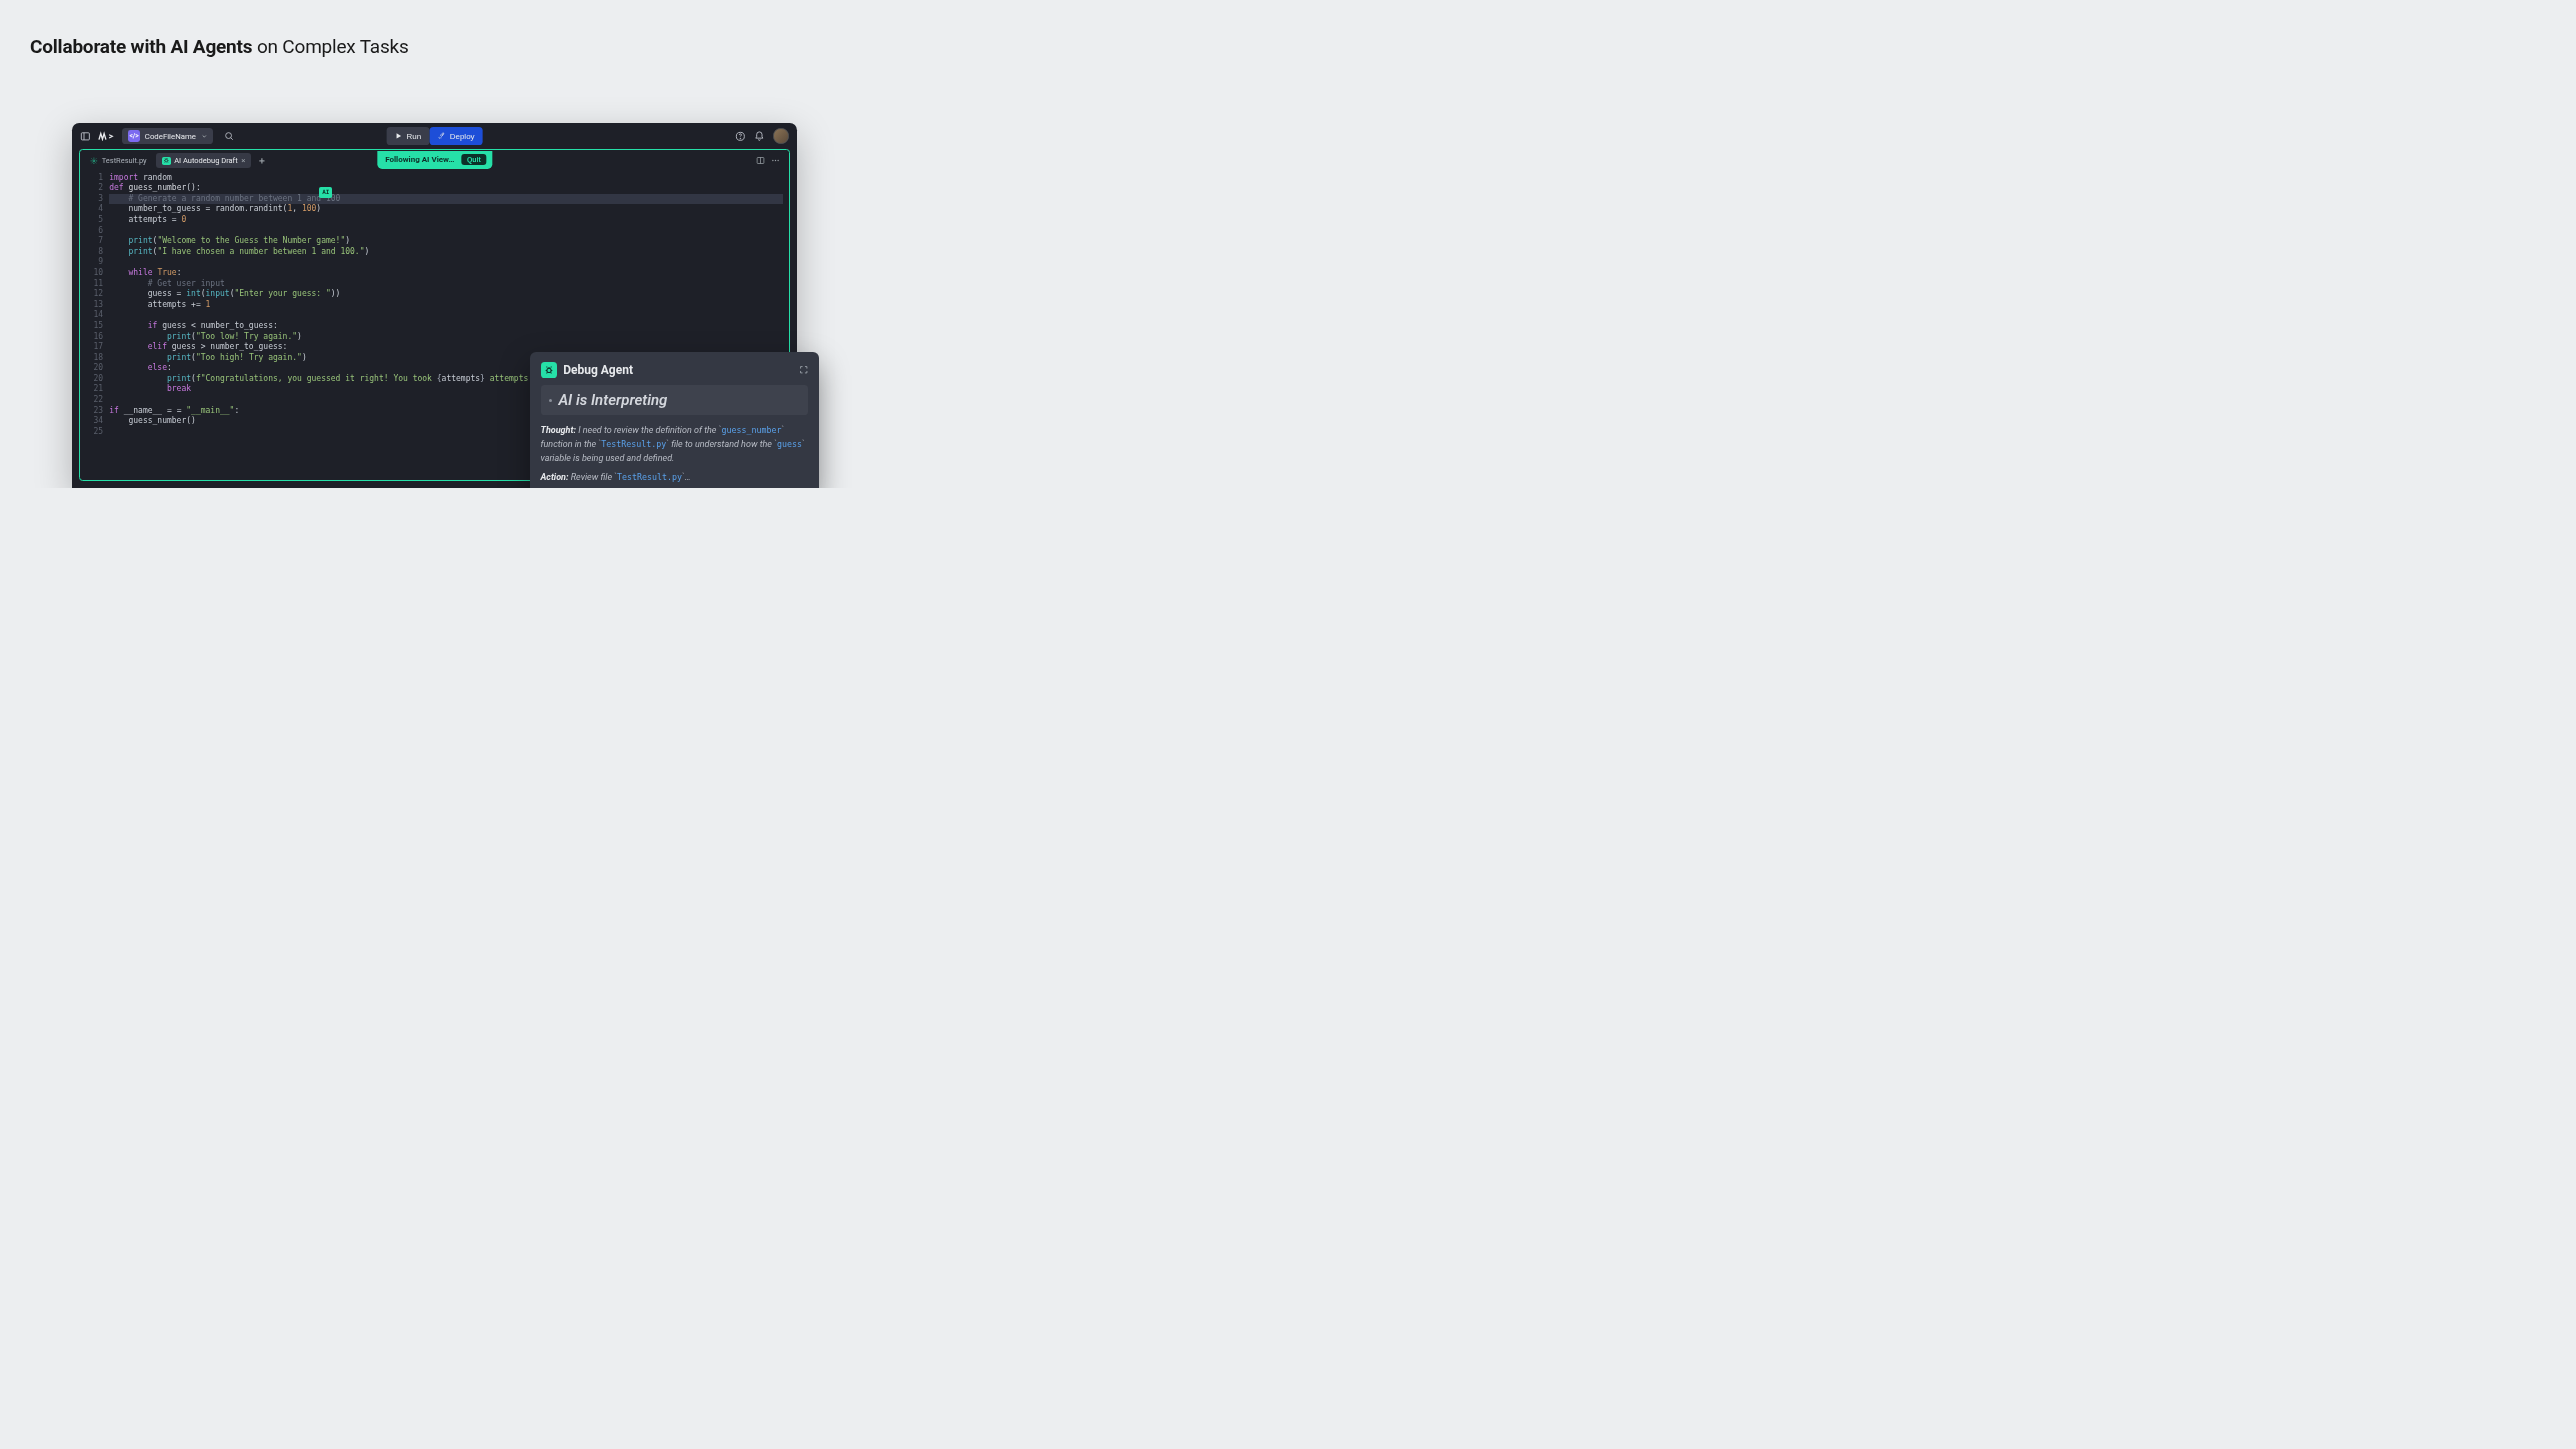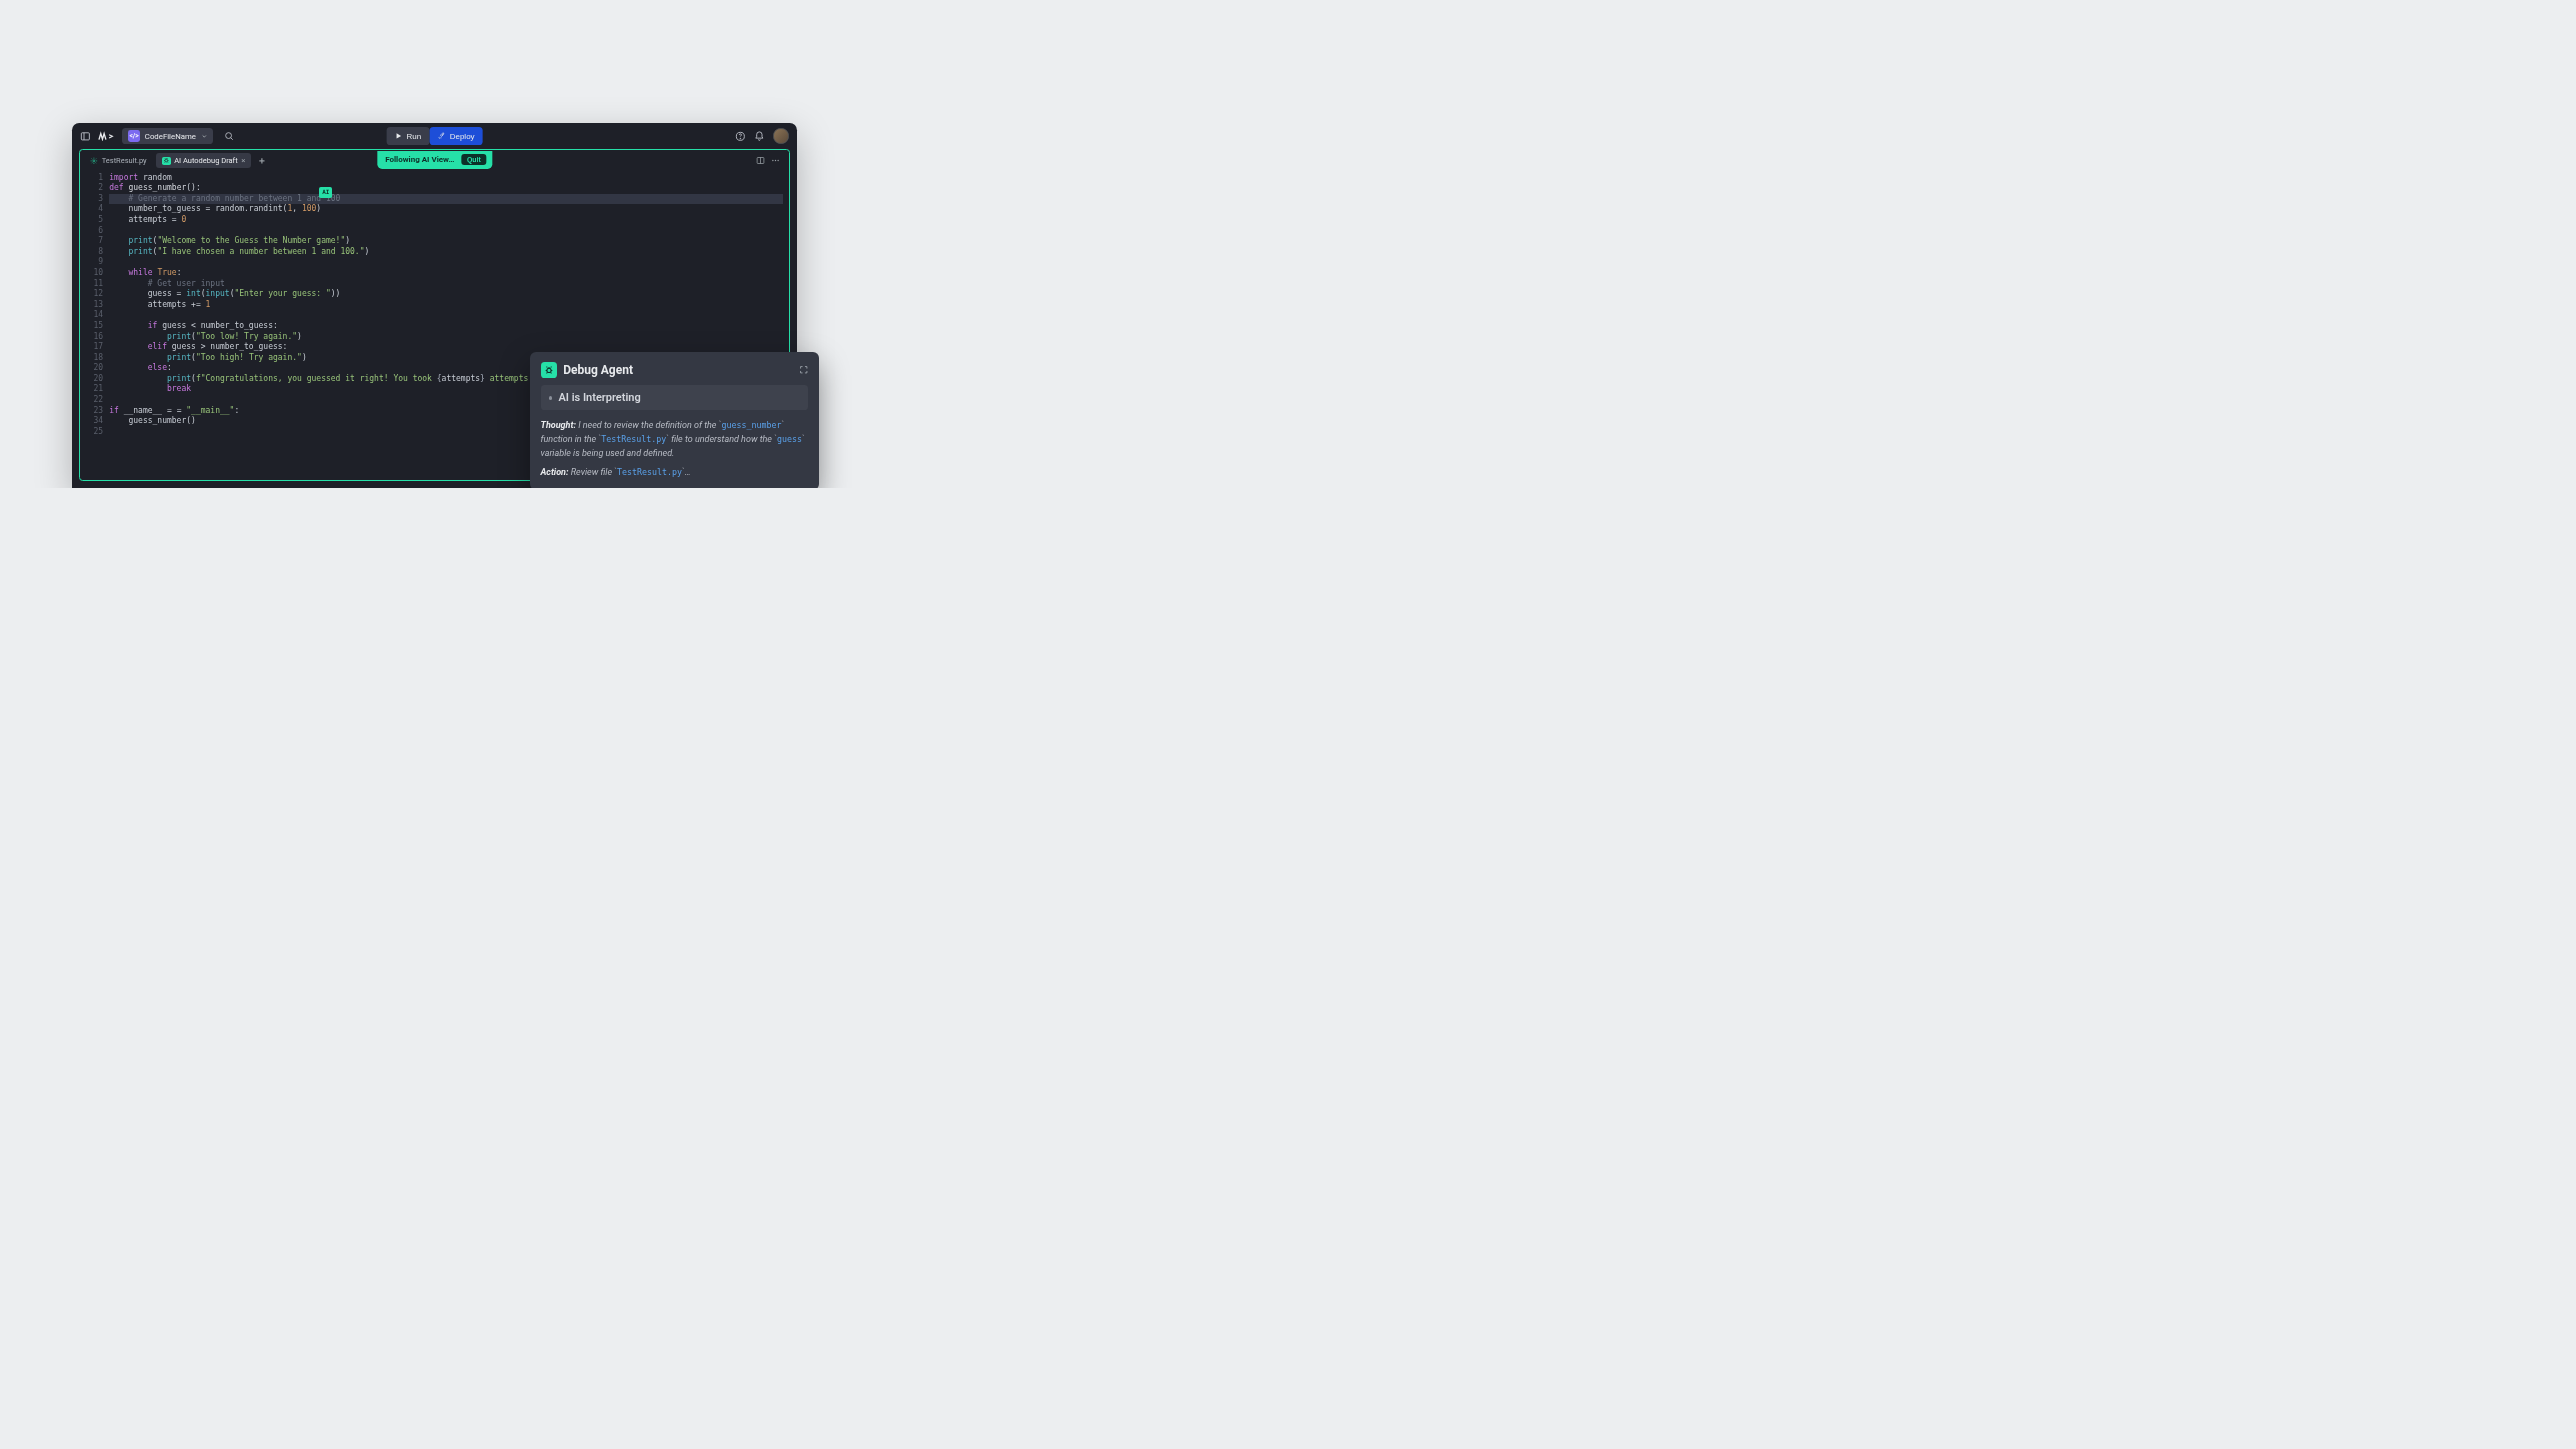--- a/index.html
+++ b/index.html
@@ -137,33 +137,36 @@
 }
 .agent-header { display:flex; align-items:center; gap:6px; margin-bottom:7.2px;}
 .agent-icon-box { width:16.7px; height:16.7px; background:#26e0a8; border-radius:3.6px; display:flex;align-items:center;justify-content:center; color:#0d3028;}
 .agent-title { font-size:12px; font-weight:700; color:#e8eaed;}
 .agent-expand { margin-left:auto; color:#aab0b8;}
 .agent-status {
   background:#3e424d; border-radius:3.6px; padding:6px 8.3px;
   display:flex; align-items:center; gap:6px; margin-bottom:8.3px;
 }
 .status-dot { width:3.6px; height:3.6px; border-radius:50%; background:#8a8f99;}
-.status-text { color:#d4d7dd; font-weight:600; font-size:11px;}
+.status-text { color:#d4d7dd; font-style:italic; font-weight:600; font-size:15px;}
 .agent-body { font-size:9px; line-height:1.55; color:#b8bcc5; font-style:italic;}
 .agent-body .label { color:#e8eaed; font-weight:700; font-style:italic;}
 .agent-body .code-ref { color:#5aa0e8; font-family:"SF Mono",Menlo,monospace; font-style:normal; font-size:8.3px;}
 .agent-body .tick { color:#8a8f99; font-style:normal;}
 .thought-block { margin-bottom:6px;}
 
 svg { display:block; }
 </style>
 </head>
 <body>
 
 <div class="page-header">
+  <h1 class="page-title">
+    <span class="bold">Collaborate with AI Agents</span><span> on Complex Tasks</span>
+  </h1>
 </div>
 
 <div class="ide-window">
 
   <div class="titlebar">
     <div class="tb-left">
       <span>
         <svg class="panel-toggle-icon" viewBox="0 0 24 24" fill="none" stroke="currentColor" stroke-width="2">
             <rect x="3" y="4" width="18" height="16" rx="2"></rect>
             <line x1="9" y1="4" x2="9" y2="20"></line>

